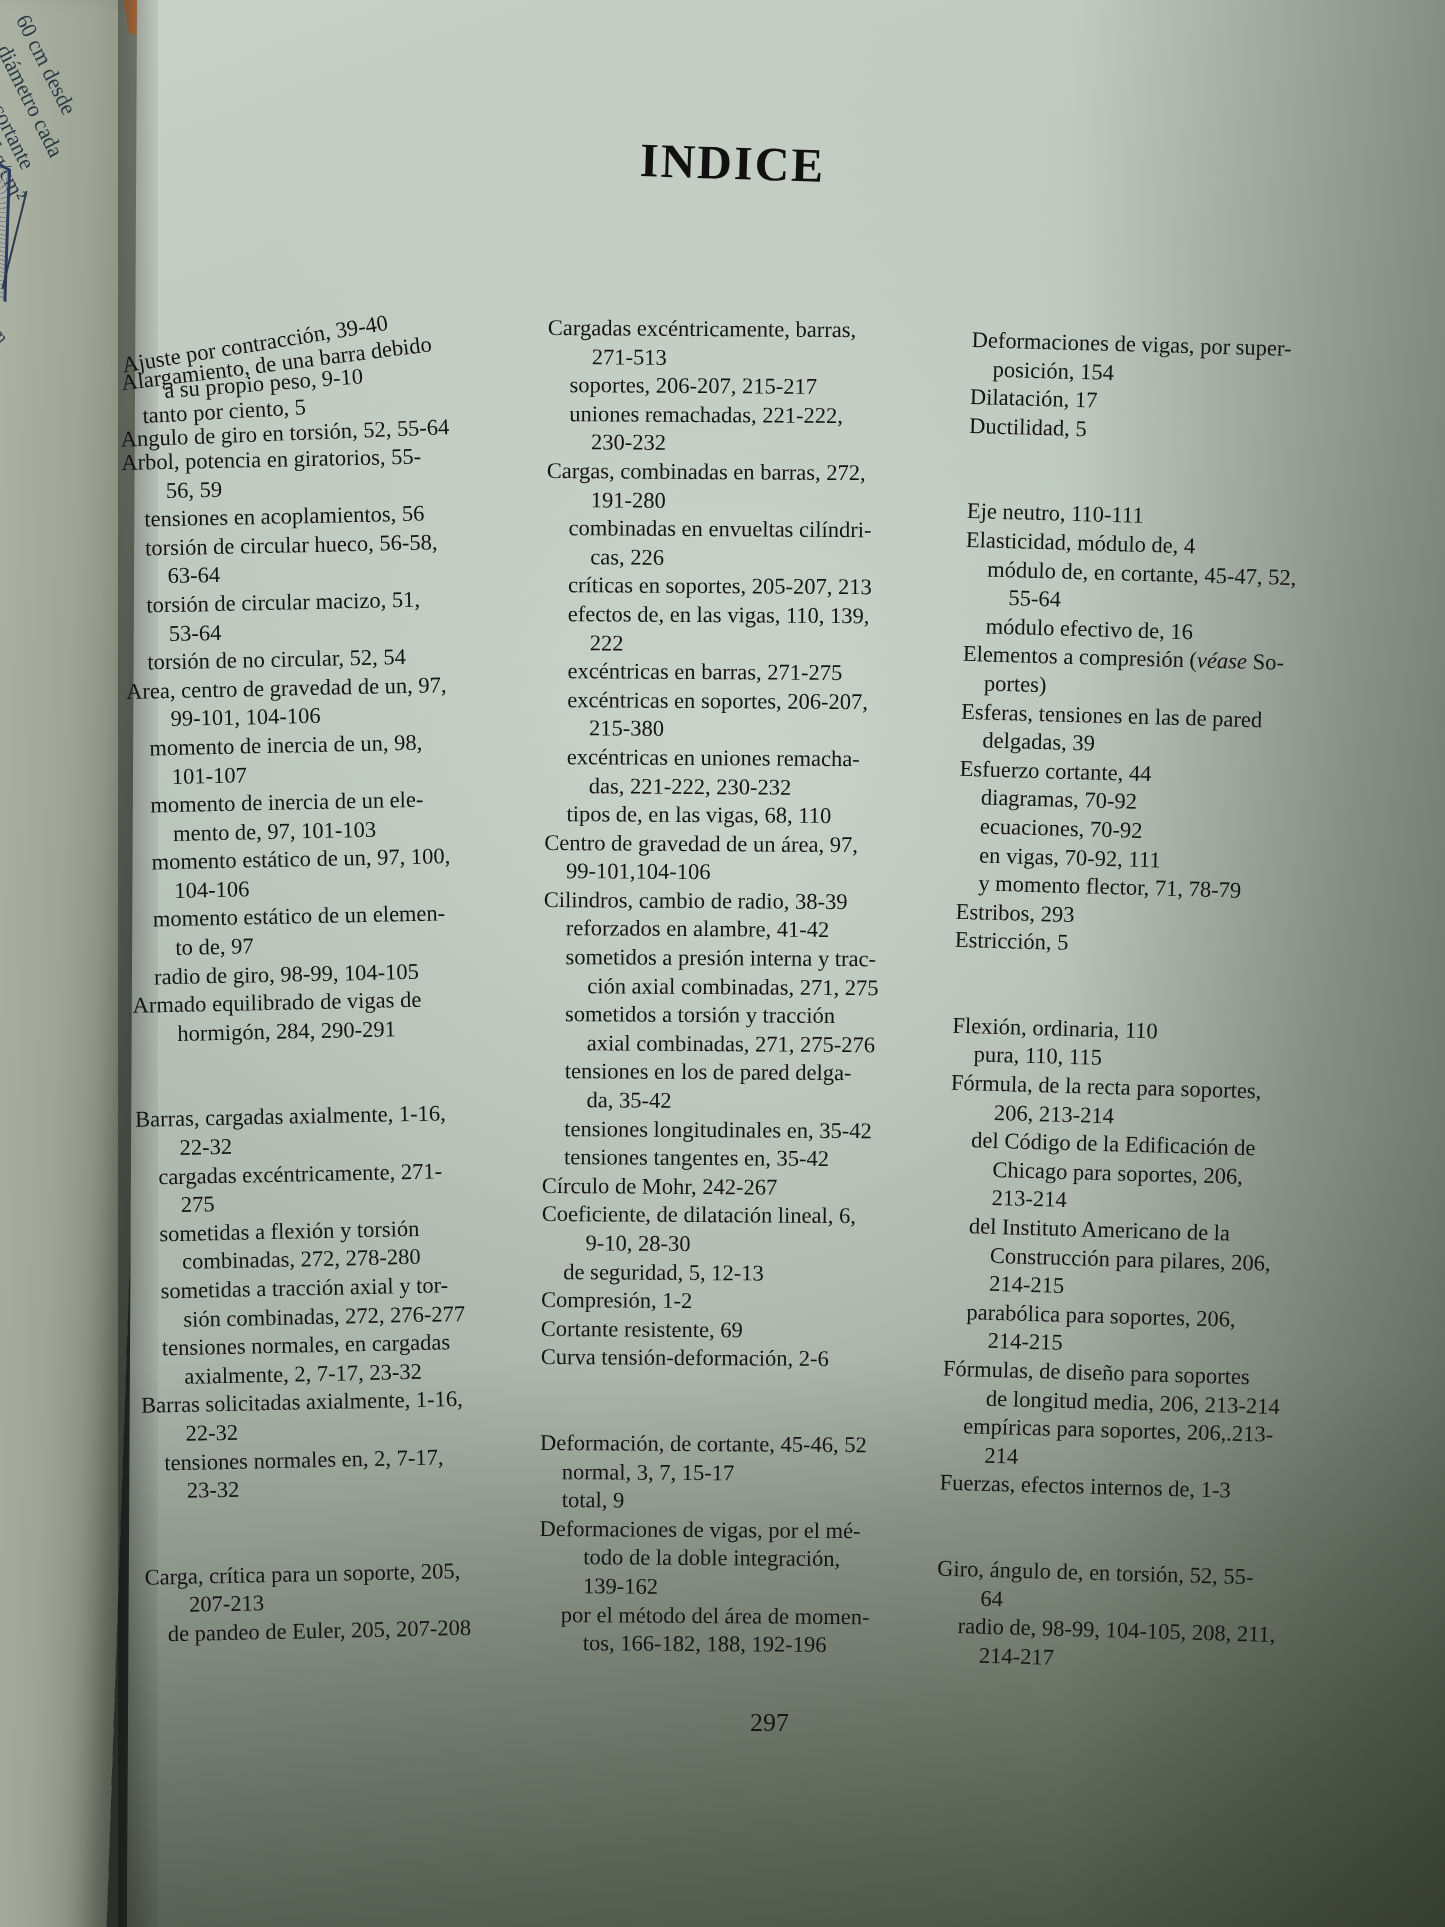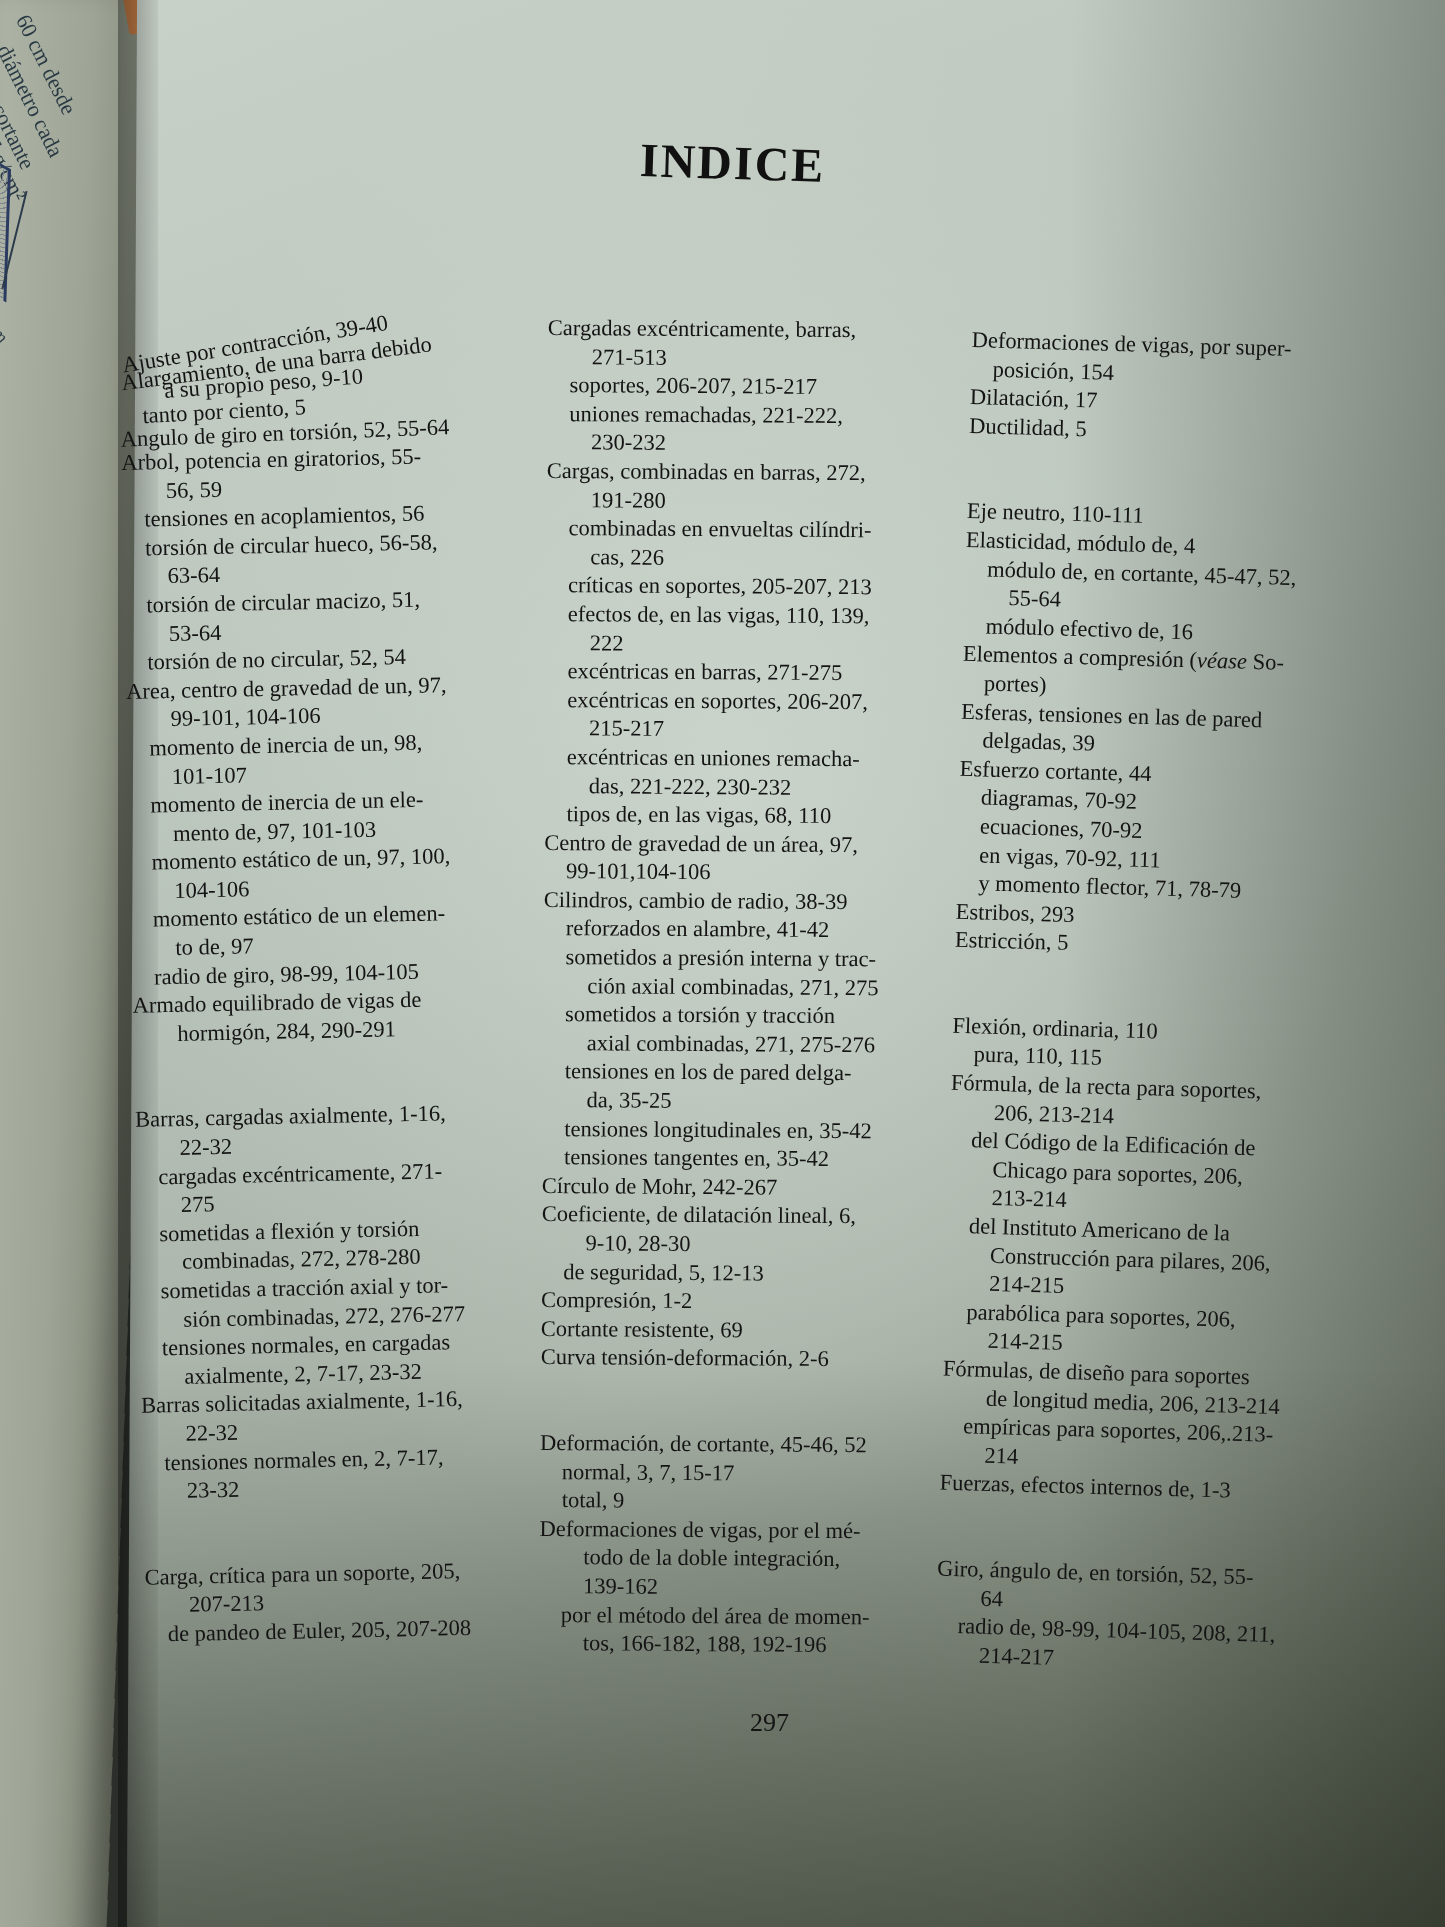--- a/index.html
+++ b/index.html
@@ -149,34 +149,34 @@
       <div class="entry lvl2"><span>230-232</span></div>
       <div class="entry lvl0"><span>Cargas, combinadas en barras, 272,</span></div>
       <div class="entry lvl2"><span>191-280</span></div>
       <div class="entry lvl1"><span>combinadas en envueltas cilíndri-</span></div>
       <div class="entry lvl2"><span>cas, 226</span></div>
       <div class="entry lvl1"><span>críticas en soportes, 205-207, 213</span></div>
       <div class="entry lvl1"><span>efectos de, en las vigas, 110, 139,</span></div>
       <div class="entry lvl2"><span>222</span></div>
       <div class="entry lvl1"><span>excéntricas en barras, 271-275</span></div>
       <div class="entry lvl1"><span>excéntricas en soportes, 206-207,</span></div>
-      <div class="entry lvl2"><span>215-217</span></div>
+      <div class="entry lvl2"><span>215-380</span></div>
       <div class="entry lvl1"><span>excéntricas en uniones remacha-</span></div>
       <div class="entry lvl2"><span>das, 221-222, 230-232</span></div>
       <div class="entry lvl1"><span>tipos de, en las vigas, 68, 110</span></div>
       <div class="entry lvl0"><span>Centro de gravedad de un área, 97,</span></div>
       <div class="entry lvl1"><span>99-101,104-106</span></div>
       <div class="entry lvl0"><span>Cilindros, cambio de radio, 38-39</span></div>
       <div class="entry lvl1"><span>reforzados en alambre, 41-42</span></div>
       <div class="entry lvl1"><span>sometidos a presión interna y trac-</span></div>
       <div class="entry lvl2"><span>ción axial combinadas, 271, 275</span></div>
       <div class="entry lvl1"><span>sometidos a torsión y tracción</span></div>
       <div class="entry lvl2"><span>axial combinadas, 271, 275-276</span></div>
       <div class="entry lvl1"><span>tensiones en los de pared delga-</span></div>
-      <div class="entry lvl2"><span>da, 35-25</span></div>
+      <div class="entry lvl2"><span>da, 35-42</span></div>
       <div class="entry lvl1"><span>tensiones longitudinales en, 35-42</span></div>
       <div class="entry lvl1"><span>tensiones tangentes en, 35-42</span></div>
       <div class="entry lvl0"><span>Círculo de Mohr, 242-267</span></div>
       <div class="entry lvl0"><span>Coeficiente, de dilatación lineal, 6,</span></div>
       <div class="entry lvl2"><span>9-10, 28-30</span></div>
       <div class="entry lvl1"><span>de seguridad, 5, 12-13</span></div>
       <div class="entry lvl0"><span>Compresión, 1-2</span></div>
       <div class="entry lvl0"><span>Cortante resistente, 69</span></div>
       <div class="entry lvl0"><span>Curva tensión-deformación, 2-6</span></div>
       <div class="gap"></div>

